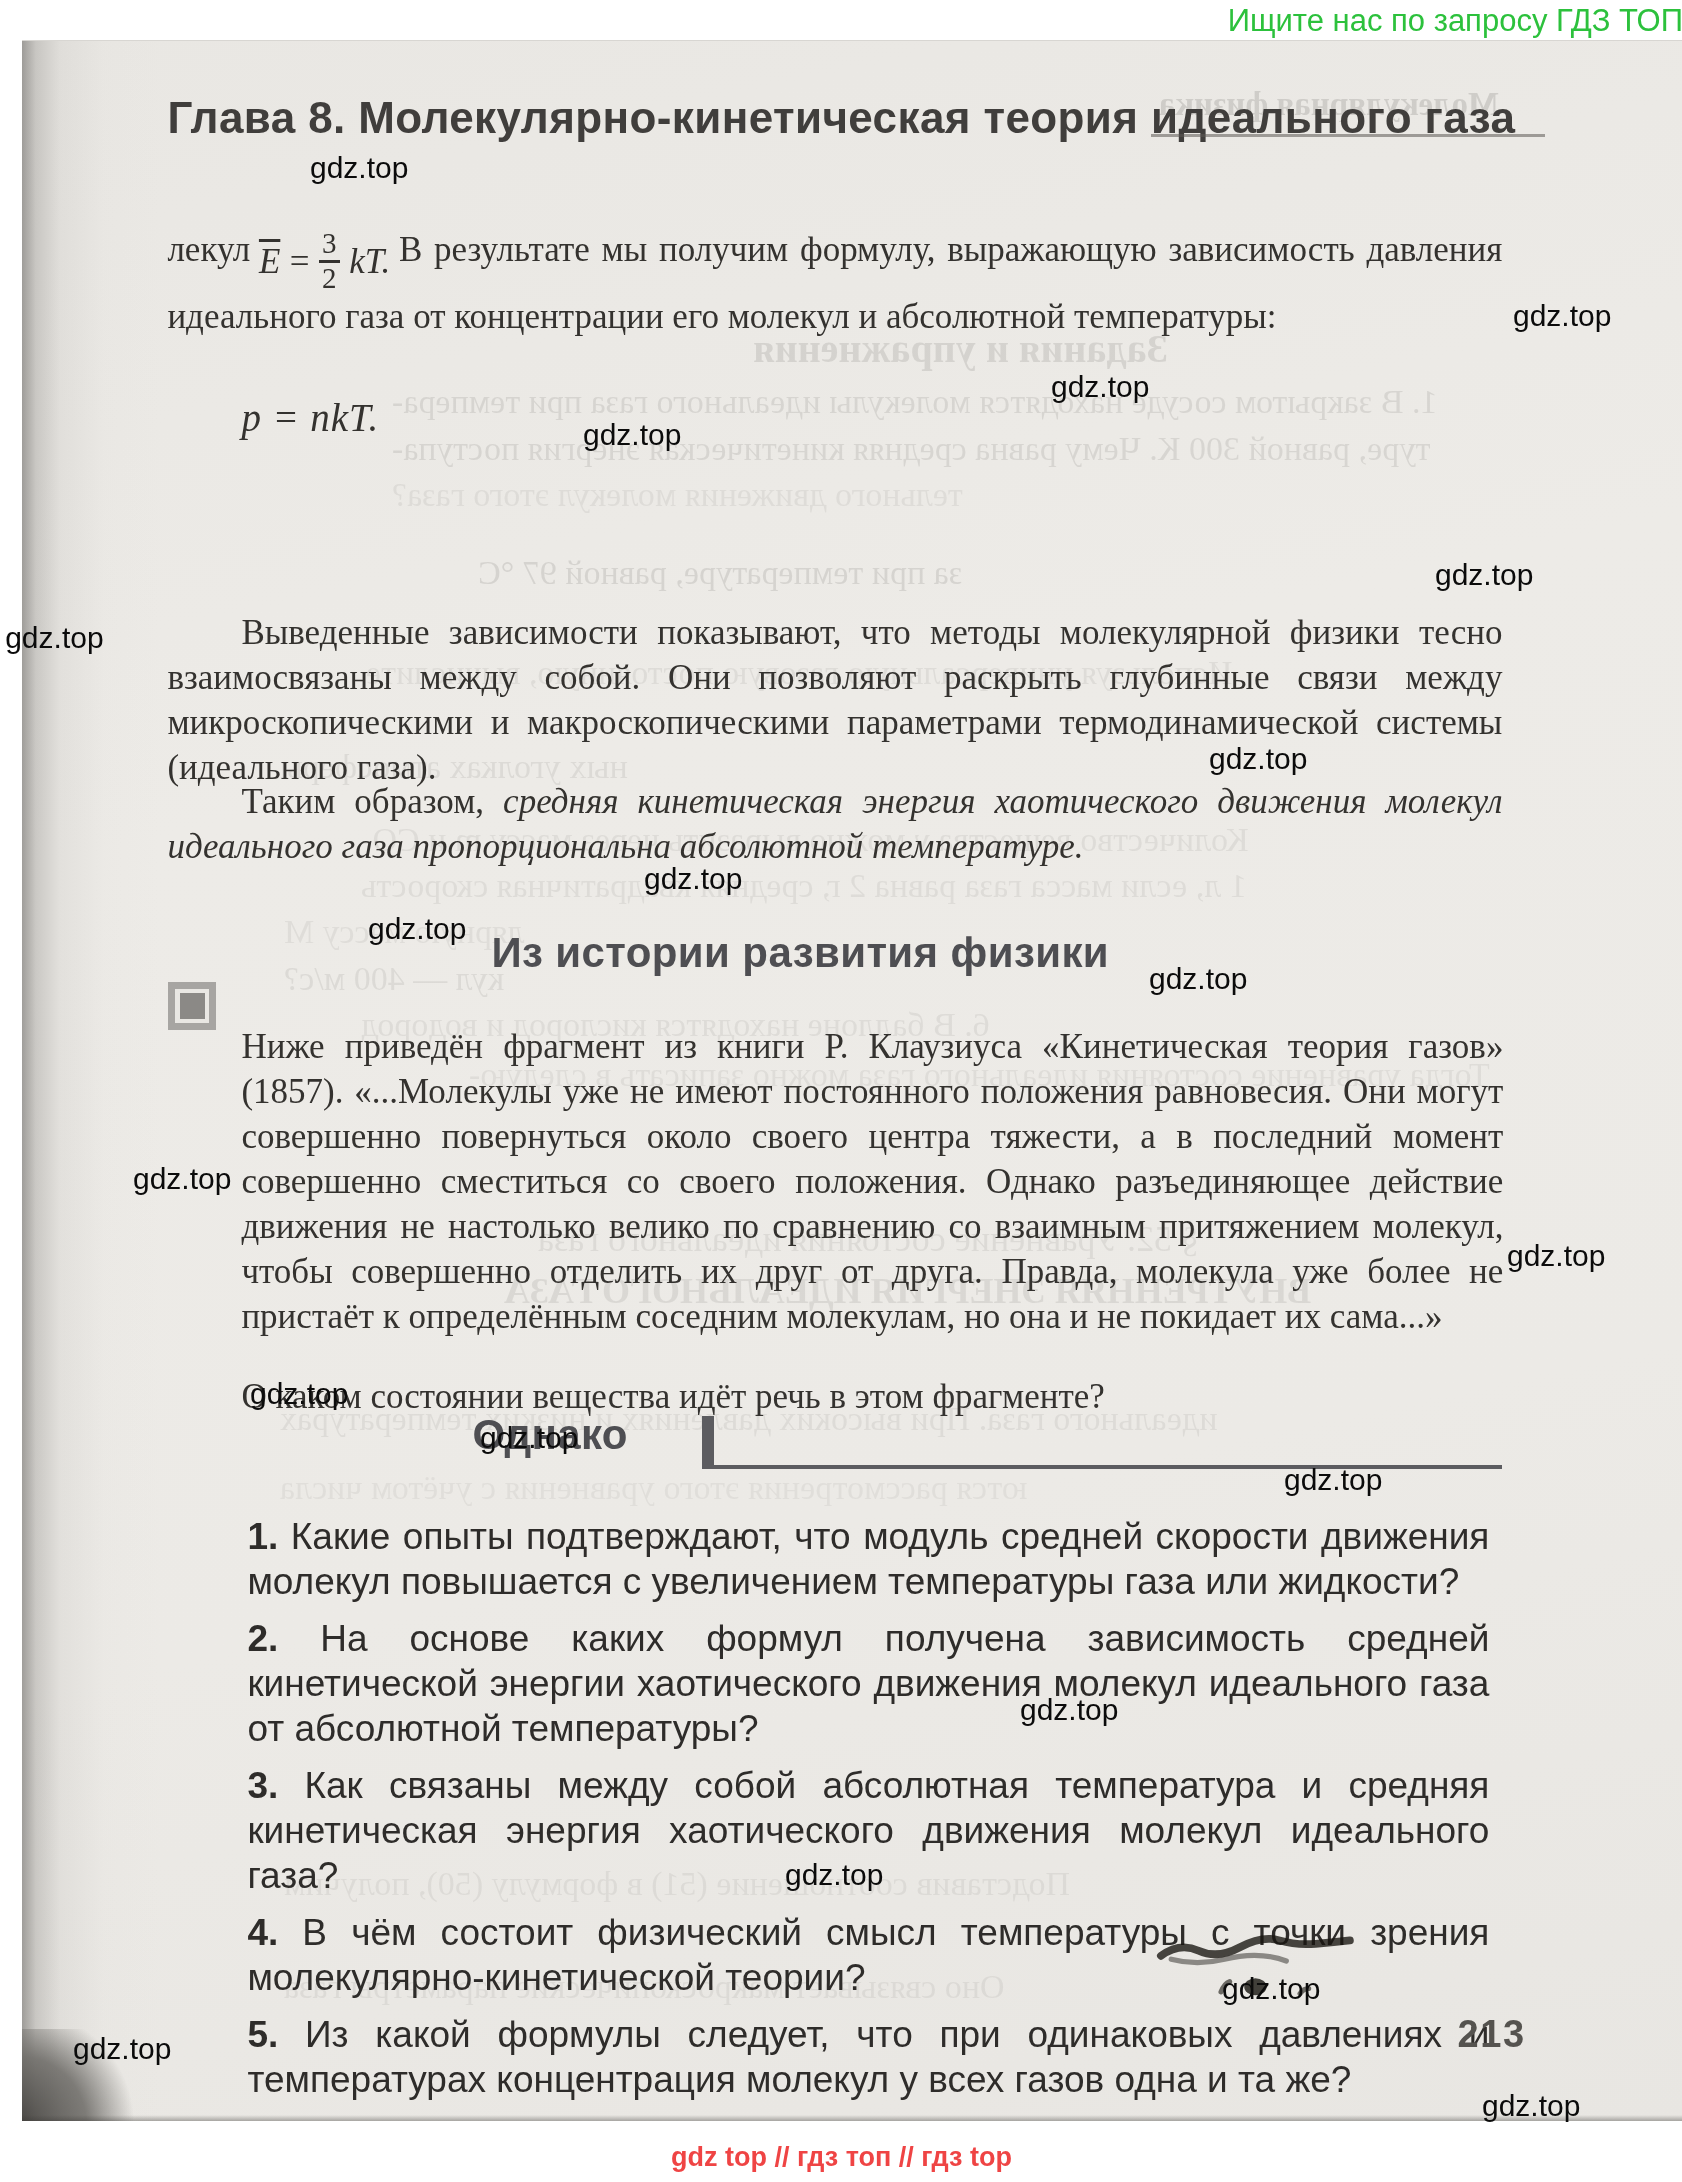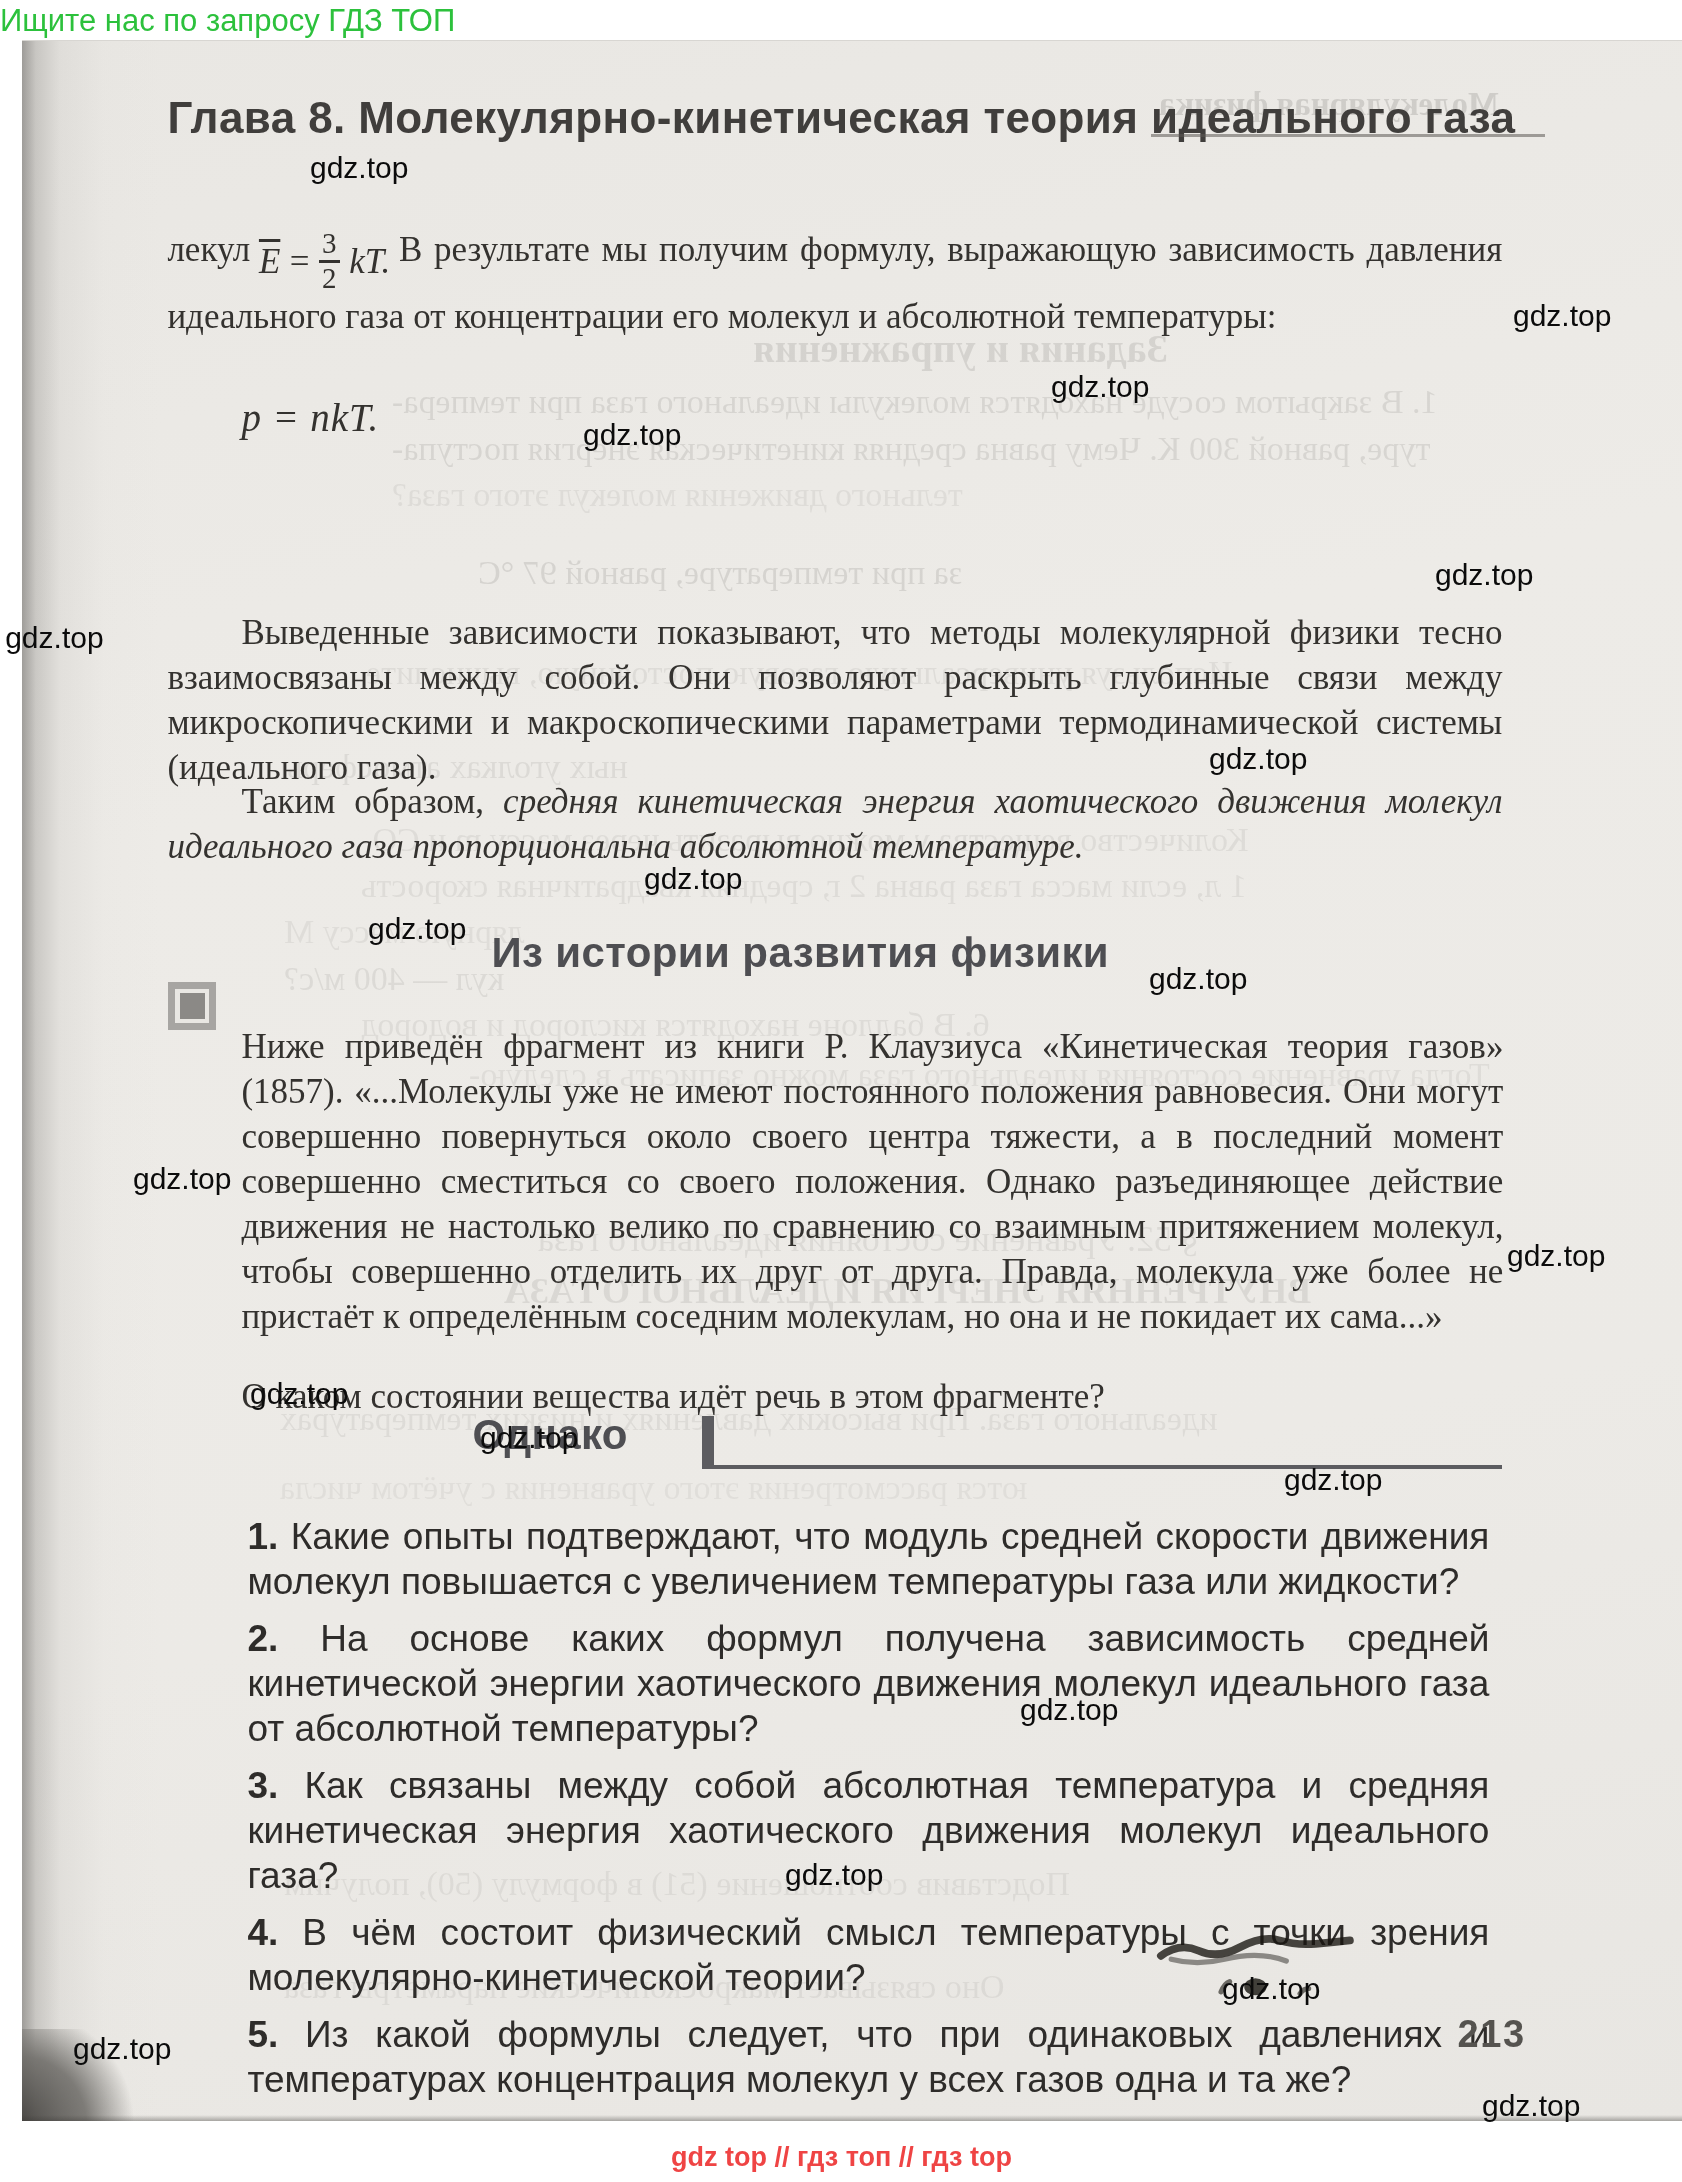--- a/index.html
+++ b/index.html
@@ -1,19 +1,19 @@
 <!DOCTYPE html>
 <html style="font-size:13.8px"><head>
 <meta charset="utf-8">
 <style>
   html,body{margin:0;padding:0;background:#ffffff;}
   .stage{position:relative;width:1683px;height:2183px;background:#ffffff;overflow:hidden;
          font-family:"Liberation Serif",serif;}
   
-  .banner{position:absolute;left:0;right:0;top:3.4px;text-align:left;
+  .banner{position:absolute;left:0;right:0;top:3.4px;text-align:right;
           font-family:"Liberation Sans",sans-serif;font-size:31px;font-weight:500;}
   
   .footer{position:absolute;left:0;right:0;top:2142px;text-align:center;
           font-family:"Liberation Sans",sans-serif;font-size:27px;font-weight:500;}
   
   .scan{position:absolute;left:22.4px;top:40px;width:1661px;height:2080px;overflow:hidden;
         color:#34322f;
         background:
           linear-gradient(90deg, rgba(96,94,91,.55) 0px, rgba(138,136,132,.35) 13.8px,
             rgba(178,176,172,.18) 38px, rgba(215,213,209,.07) 82px, rgba(0,0,0,0) 138px),

